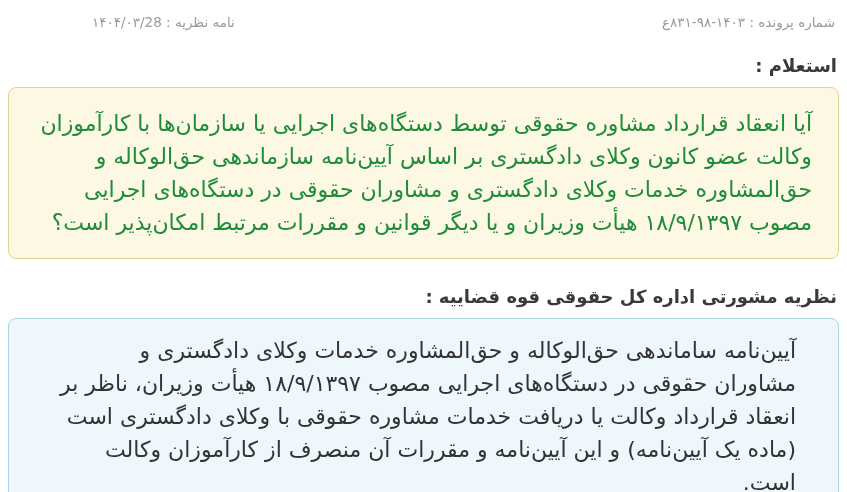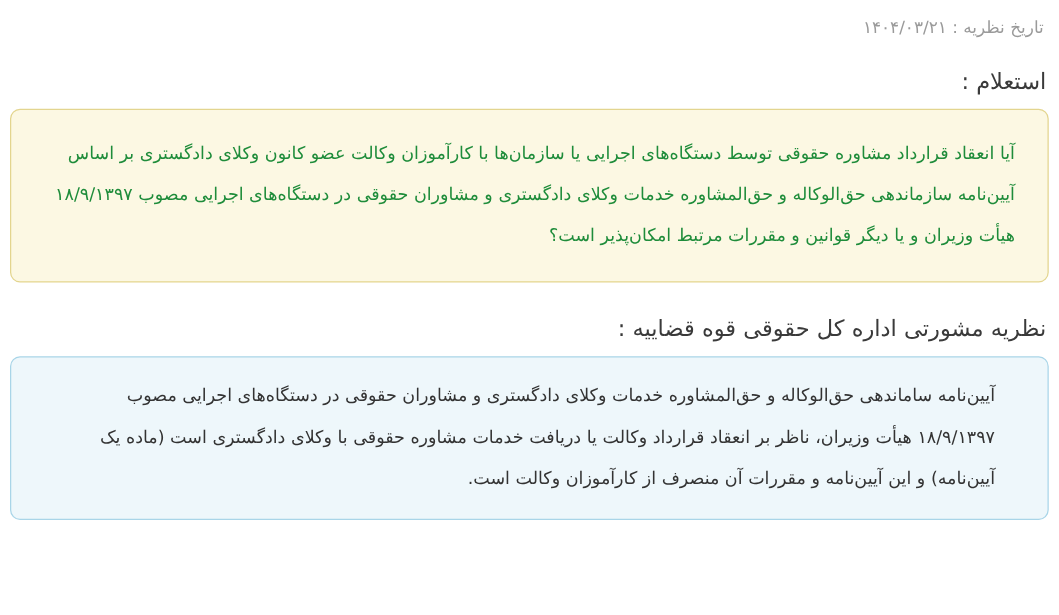--- a/index.html
+++ b/index.html
@@ -37,32 +37,32 @@
     color: var(--meta-text);
     font-size: 13.5px;
     line-height: 20px;
   }
   .meta-item { white-space: nowrap; }
   .meta-item .label { color: var(--meta-text); }
   .meta-item .value { color: var(--meta-text); }
   .section-heading {
     margin: 22px 2px 9px 0;
     font-size: 18px;
-    font-weight: 400;
+    font-weight: 700;
     color: var(--heading-text);
     line-height: 24px;
   }
   .section-heading.opinion-heading {
     margin-top: 26px;
   }
   .text-box {
     border-radius: 8px;
     border: 1px solid transparent;
     padding: 19px 26px;
-    font-size: 14px;
+    font-size: 22px;
     line-height: 33px;
     text-align: right;
   }
   .text-box p { margin: 0; }
   .inquiry-box {
     background: var(--inquiry-box-bg);
     border-color: var(--inquiry-box-border);
     color: var(--inquiry-text);
   }
   .opinion-box {
@@ -72,22 +72,26 @@
     padding: 15px 42px;
   }
 </style>
 </head>
 <body>
 
 <div class="page">
 
   <div class="meta-header">
     <span class="meta-item">
-      <span class="label">تاریخ نظریه :</span>
-      <span class="value">۱۴۰۴/۰۳/۲۱</span>
+      <span class="label">شماره پرونده :</span>
+      <span class="value">۱۴۰۳-۹۸-۸۳۱ع</span>
+    </span>
+    <span class="meta-item">
+      <span class="label">نامه نظریه :</span>
+      <span class="value">۱۴۰۴/۰۳/28</span>
     </span>
   </div>
 
   <h2 class="section-heading inquiry-heading">استعلام :</h2>
 
   <div class="text-box inquiry-box">
     <p>آیا انعقاد قرارداد مشاوره حقوقی توسط دستگاه‌های اجرایی یا سازمان‌ها با کارآموزان وکالت عضو کانون وکلای دادگستری بر اساس آیین‌نامه سازماندهی حق‌الوکاله و حق‌المشاوره خدمات وکلای دادگستری و مشاوران حقوقی در دستگاه‌های اجرایی مصوب ۱۸/۹/۱۳۹۷ هیأت وزیران و یا دیگر قوانین و مقررات مرتبط امکان‌پذیر است؟</p>
   </div>
 
   <h2 class="section-heading opinion-heading">نظریه مشورتی اداره کل حقوقی قوه قضاییه :</h2>

